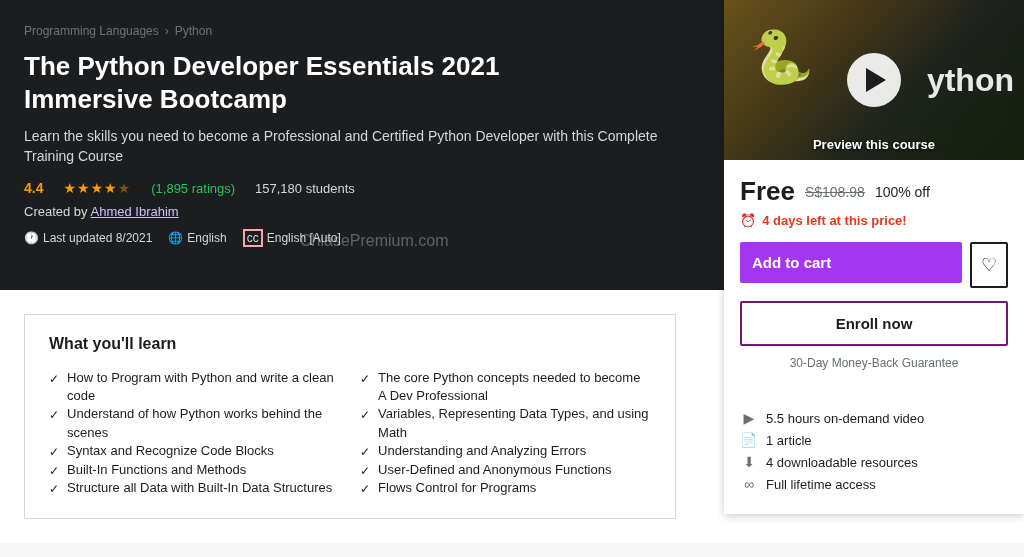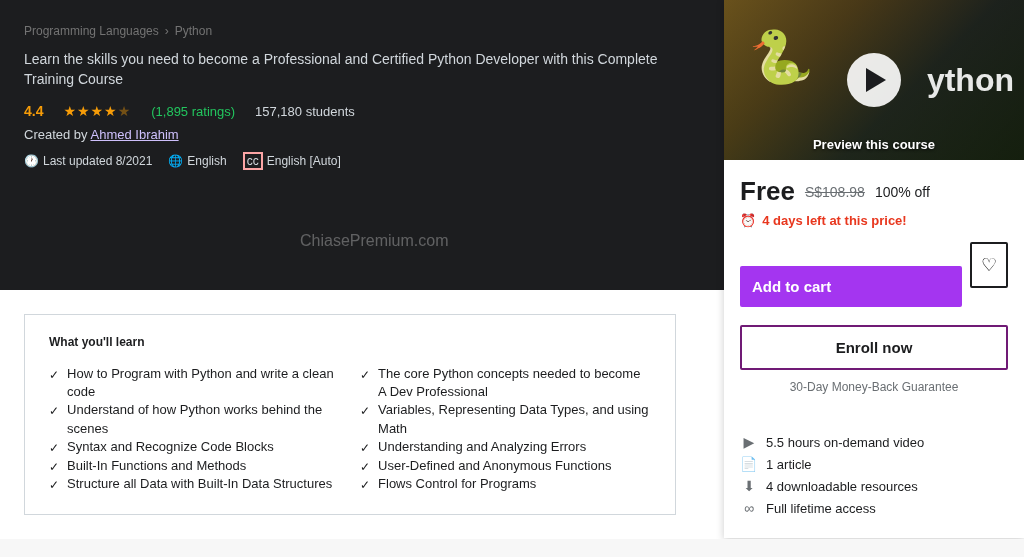--- a/index.html
+++ b/index.html
@@ -29,53 +29,54 @@
     .course-preview { position: relative; width: 100%; height: 160px; background: #2d2d2d; cursor: pointer; overflow: hidden; }
     .play-btn { position: absolute; width: 54px; height: 54px; background: rgba(255,255,255,0.9); border-radius: 50%; display: flex; align-items: center; justify-content: center; cursor: pointer; }
     .play-triangle { width: 0; height: 0; border-top: 12px solid transparent; border-bottom: 12px solid transparent; border-left: 20px solid #1c1d1f; margin-left: 4px; }
     .preview-label { position: absolute; bottom: 8px; left: 0; right: 0; text-align: center; color: #fff; font-size: 13px; font-weight: 600; text-shadow: 0 1px 3px rgba(0,0,0,0.8); }
     .sidebar-body { padding: 16px; }
     .price-row { display: flex; align-items: center; gap: 10px; margin-bottom: 6px; }
     .price-free { font-size: 26px; font-weight: 700; color: #1c1d1f; }
     .price-original { font-size: 14px; color: #6a6f73; text-decoration: line-through; }
     .price-discount { font-size: 14px; color: #1c1d1f; }
     .timer-row { display: flex; align-items: center; gap: 6px; color: #e8371e; font-size: 13px; font-weight: 600; margin-bottom: 14px; }
-    .add-to-cart-btn { width: 100%; padding: 12px; background: #a435f0; color: #fff; border: none; font-size: 15px; font-weight: 700; cursor: pointer; border-radius: 2px; margin-bottom: 8px; display: flex; align-items: center; justify-content: space-between; margin-top: 24px; }
+    .add-to-cart-btn { width: 100%; padding: 12px; background: #a435f0; color: #fff; border: none; font-size: 15px; font-weight: 700; cursor: pointer; border-radius: 2px; margin-bottom: 8px; display: flex; align-items: center; justify-content: space-between; }
     .wishlist-btn { width: 38px; height: 46px; border: 2px solid #1c1d1f; background: #fff; cursor: pointer; display: flex; align-items: center; justify-content: center; border-radius: 2px; flex-shrink: 0; }
     .cart-row { display: flex; gap: 8px; margin-bottom: 10px; }
     .enroll-btn { width: 100%; padding: 12px; background: #fff; color: #1c1d1f; border: 2px solid #701a75; font-size: 15px; font-weight: 700; cursor: pointer; border-radius: 2px; margin-bottom: 10px; }
     .guarantee { text-align: center; font-size: 12px; color: #6a6f73; margin-bottom: 14px; }
     .includes-title { font-size: 14px; font-weight: 700; margin-bottom: 10px; }
     .includes-list { list-style: none; }
     .includes-list li { display: flex; align-items: center; gap: 8px; font-size: 13px; margin-bottom: 6px; color: #1c1d1f; }
     .inc-icon { font-size: 14px; color: #6a6f73; width: 18px; text-align: center; }
 
     
     .content-section { background: #fff; margin: 0; padding: 0; display: flex; }
     .main-content { width: 700px; padding: 24px 24px 24px 24px; }
     .learn-box { border: 1px solid #d1d7dc; padding: 20px 24px; margin-bottom: 0; }
-    .learn-title { font-size: 12px; font-weight: 700; margin-bottom: 16px; }
+    .learn-title { font-size: 16px; font-weight: 700; margin-bottom: 16px; }
     .learn-grid { display: grid; grid-template-columns: 1fr 1fr; gap: 6px 20px; }
     .learn-item { display: flex; align-items: flex-start; gap: 8px; font-size: 13px; line-height: 1.4; }
     .check-icon { color: #1c1d1f; font-size: 12px; flex-shrink: 0; margin-top: 2px; }
     .python-bg { width: 100%; height: 100%; background: linear-gradient(to bottom right, #1a1a2e, #2d5016); display: flex; align-items: center; justify-content: center; position: relative; overflow: hidden; }
     .classroom-bg { position: absolute; inset: 0; background: linear-gradient(135deg, #8b6914 0%, #5a4010 30%, #1a1a1a 60%, #0a0a0a 100%); opacity: 0.7; }
   </style>
 </head>
 <body>
 
 <div class="page-wrapper">
 
   <div class="hero" style="position:relative; min-height:290px;">
     <div class="hero-left">
       <div class="breadcrumb">
         <span>Programming Languages</span>
         <span> › </span>
         <span>Python</span>
       </div>
+      <h1 class="hero-title">The Python Developer Essentials 2021<br>Immersive Bootcamp</h1>
       <p class="hero-subtitle">Learn the skills you need to become a Professional and Certified Python Developer with this Complete Training Course</p>
       <div class="rating-row">
         <span class="rating-num">4.4</span>
         <span class="stars">★★★★<span style="opacity:0.4">★</span></span>
         <span class="rating-count">(1,895 ratings)</span>
         <span class="students">157,180 students</span>
       </div>
       <div class="creator-row">
         <span>Created by</span>
         <span class="creator-link">Ahmed Ibrahim</span>

